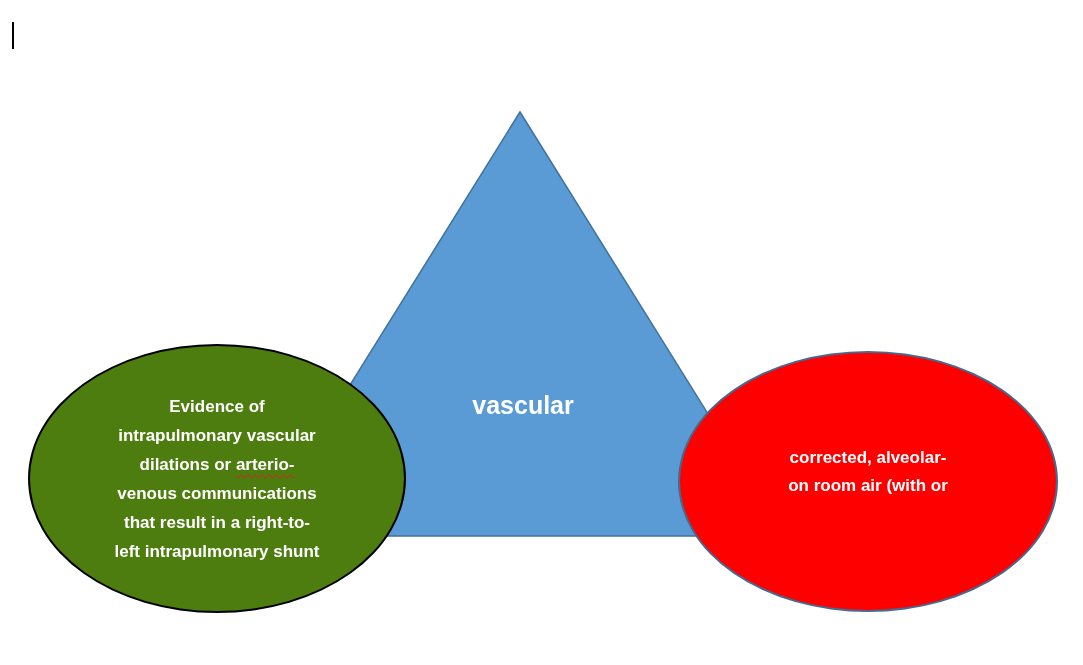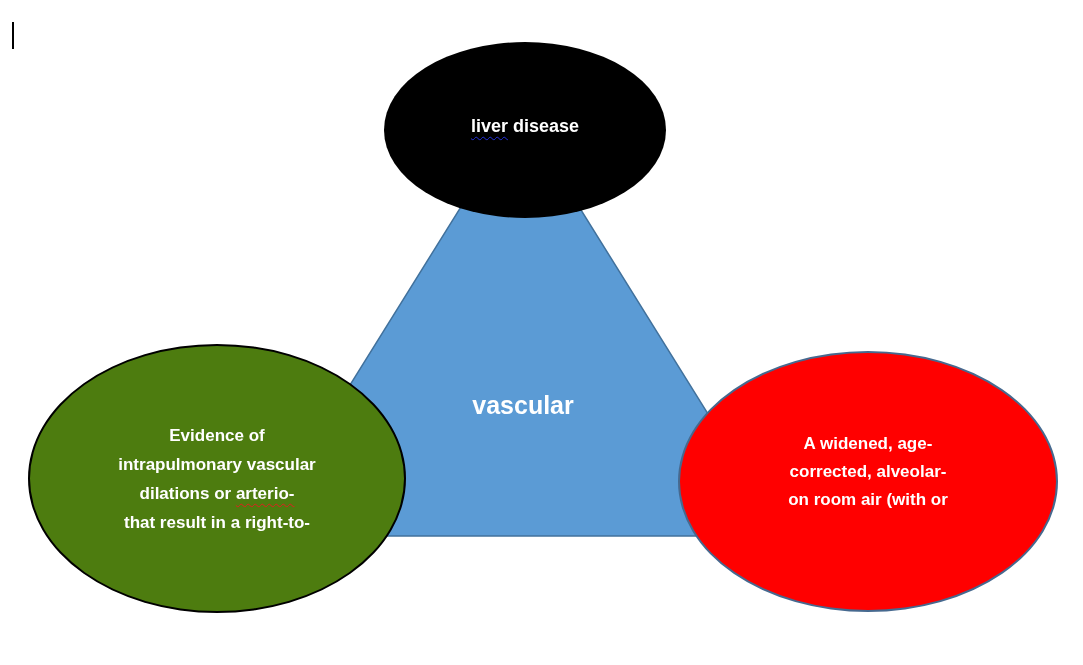--- a/index.html
+++ b/index.html
@@ -106,36 +106,34 @@
 <body>
 
 <div class="canvas">
 
   <div class="caret"></div>
 
   <svg class="tri-layer" width="1083" height="665" viewBox="0 0 1083 665">
     <polygon points="520,112 256,536 784,536" style="fill: rgb(91, 155, 213); stroke: rgb(65, 113, 156);"></polygon>
   </svg>
 
-  <div class="ellipse top-ellipse" style="background: rgb(0, 0, 0);">
-    <div class="etext"><span class="wavy" style="text-decoration-color: rgb(36, 48, 222);">liver</span><span> disease</span></div>
-  </div>
 
   <div class="ellipse left-ellipse" style="background: #4d7c0f; align-items: center;">
     <div class="etext">
       <span class="line">Evidence of</span>
       <span class="line">intrapulmonary vascular</span>
       <span class="line"><span>dilations or </span><span class="wavy" style="text-decoration-color: rgb(226, 29, 29);">arterio-</span></span>
+      <span class="line">venous communications</span>
       <span class="line">that result in a right-to-</span>
+      <span class="line">left intrapulmonary shunt</span>
     </div>
   </div>
 
   <div class="ellipse right-ellipse" style="background: rgb(255, 0, 0);">
     <div class="etext">
-      <span class="line">A widened, age-</span>
       <span class="line">corrected, alveolar-</span>
       <span class="line">on room air (with or</span>
     </div>
   </div>
 
   <div class="center-title">
     <div><span>vascular</span></div>
   </div>
 
 </div>

